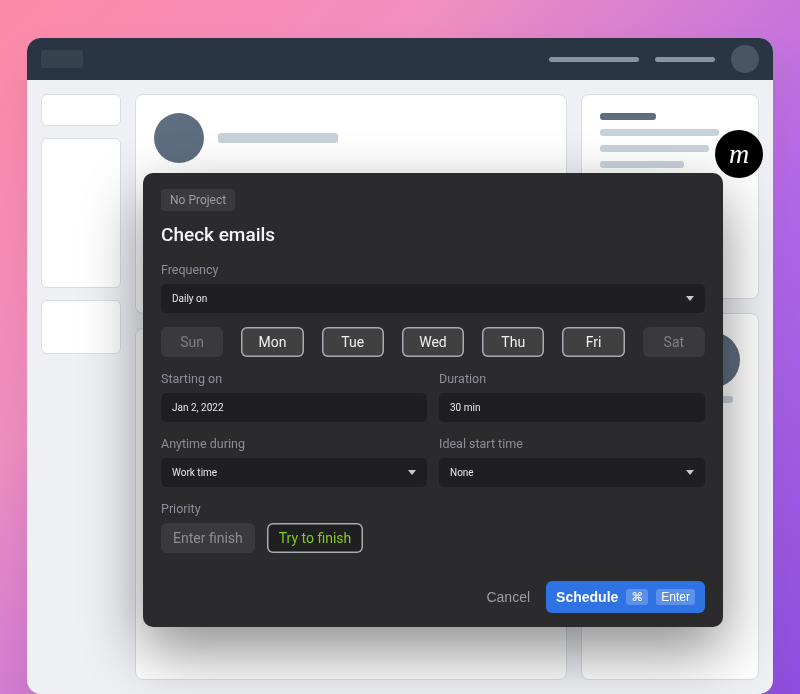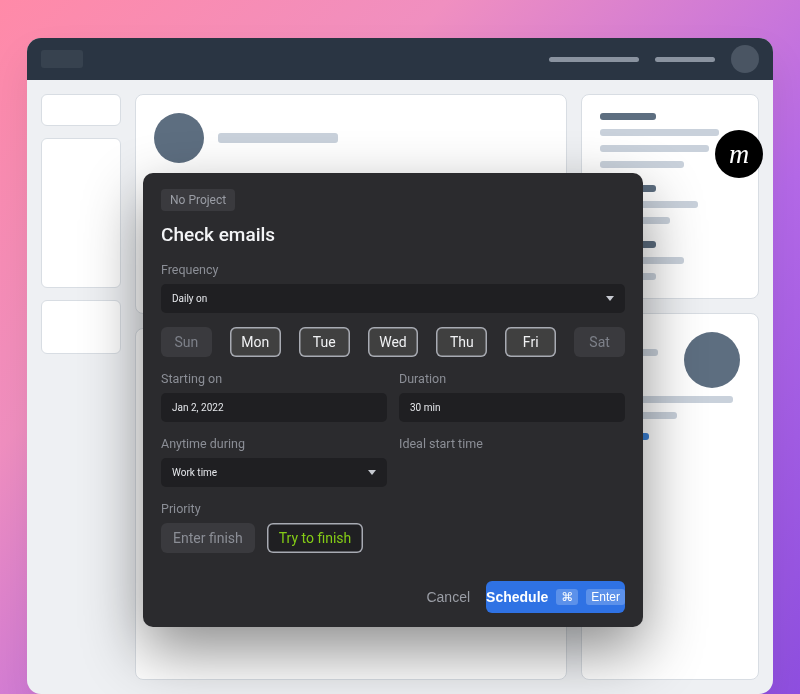--- a/index.html
+++ b/index.html
@@ -83,21 +83,21 @@
     position: absolute; top: 92px; right: 10px;
     width: 48px; height: 48px; background: #000; border-radius: 50%;
     display:flex; align-items:center; justify-content:center;
     color:#fff; font-family: Georgia, serif; font-style: italic; font-size: 28px; font-weight: 500;
   }
 
   
   .modal {
     position: absolute;
     left: 116px; top: 135px;
-    width: 500px;
+    width: 580px;
     background: #2b2b2e;
     border-radius: 10px;
     box-shadow: 0 24px 60px rgba(0,0,0,0.45);
     padding: 16px 18px 14px 18px;
     color: #eceef1;
   }
   .project-chip {
     display: inline-block;
     background: #3a3a3e;
     color: #9a9da5;
@@ -161,21 +161,21 @@
     margin-top: 28px;
   }
   .cancel-btn {
     color: #9a9da5; font-size: 14px; cursor:pointer; background:none; border:none;
   }
   .schedule-btn {
     background: #2f72e4;
     color: #fff;
     border: none;
     border-radius: 6px;
-    padding: 8px 0;
+    padding: 8px 10px;
     font-size: 14px; font-weight: 600;
     display:flex; align-items:flex-start; gap: 8px;
     cursor:pointer;
   }
   .kbd {
     background: rgba(255,255,255,0.22);
     border-radius: 3px;
     padding: 1px 5px;
     font-size: 12px;
     font-weight: 500;
@@ -297,20 +297,24 @@
     <div class="field-row two-col">
       <div>
         <span class="label">Anytime during</span>
         <div class="select">
           <span>Work time</span>
           <span class="caret"></span>
         </div>
       </div>
       <div>
         <span class="label">Ideal start time</span>
+        <div class="select">
+          <span>None</span>
+          <span class="caret"></span>
+        </div>
       </div>
     </div>
 
     <div class="field-row">
       <span class="label">Priority</span>
       <div class="prio-row" id="prio-row">
           <div class="prio inactive">Enter finish</div>
           <div class="prio active">Try to finish</div>
         </div>
     </div>

